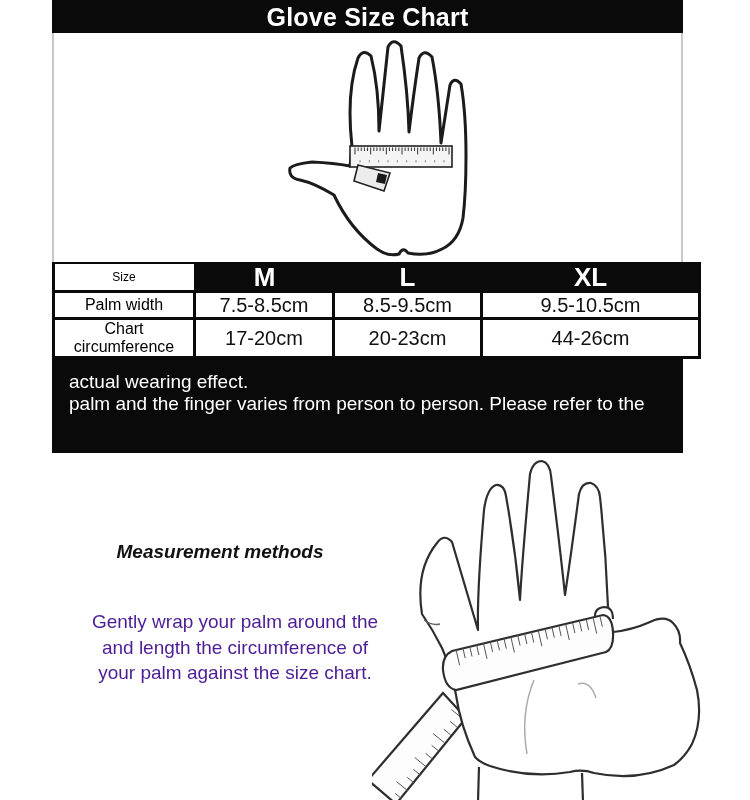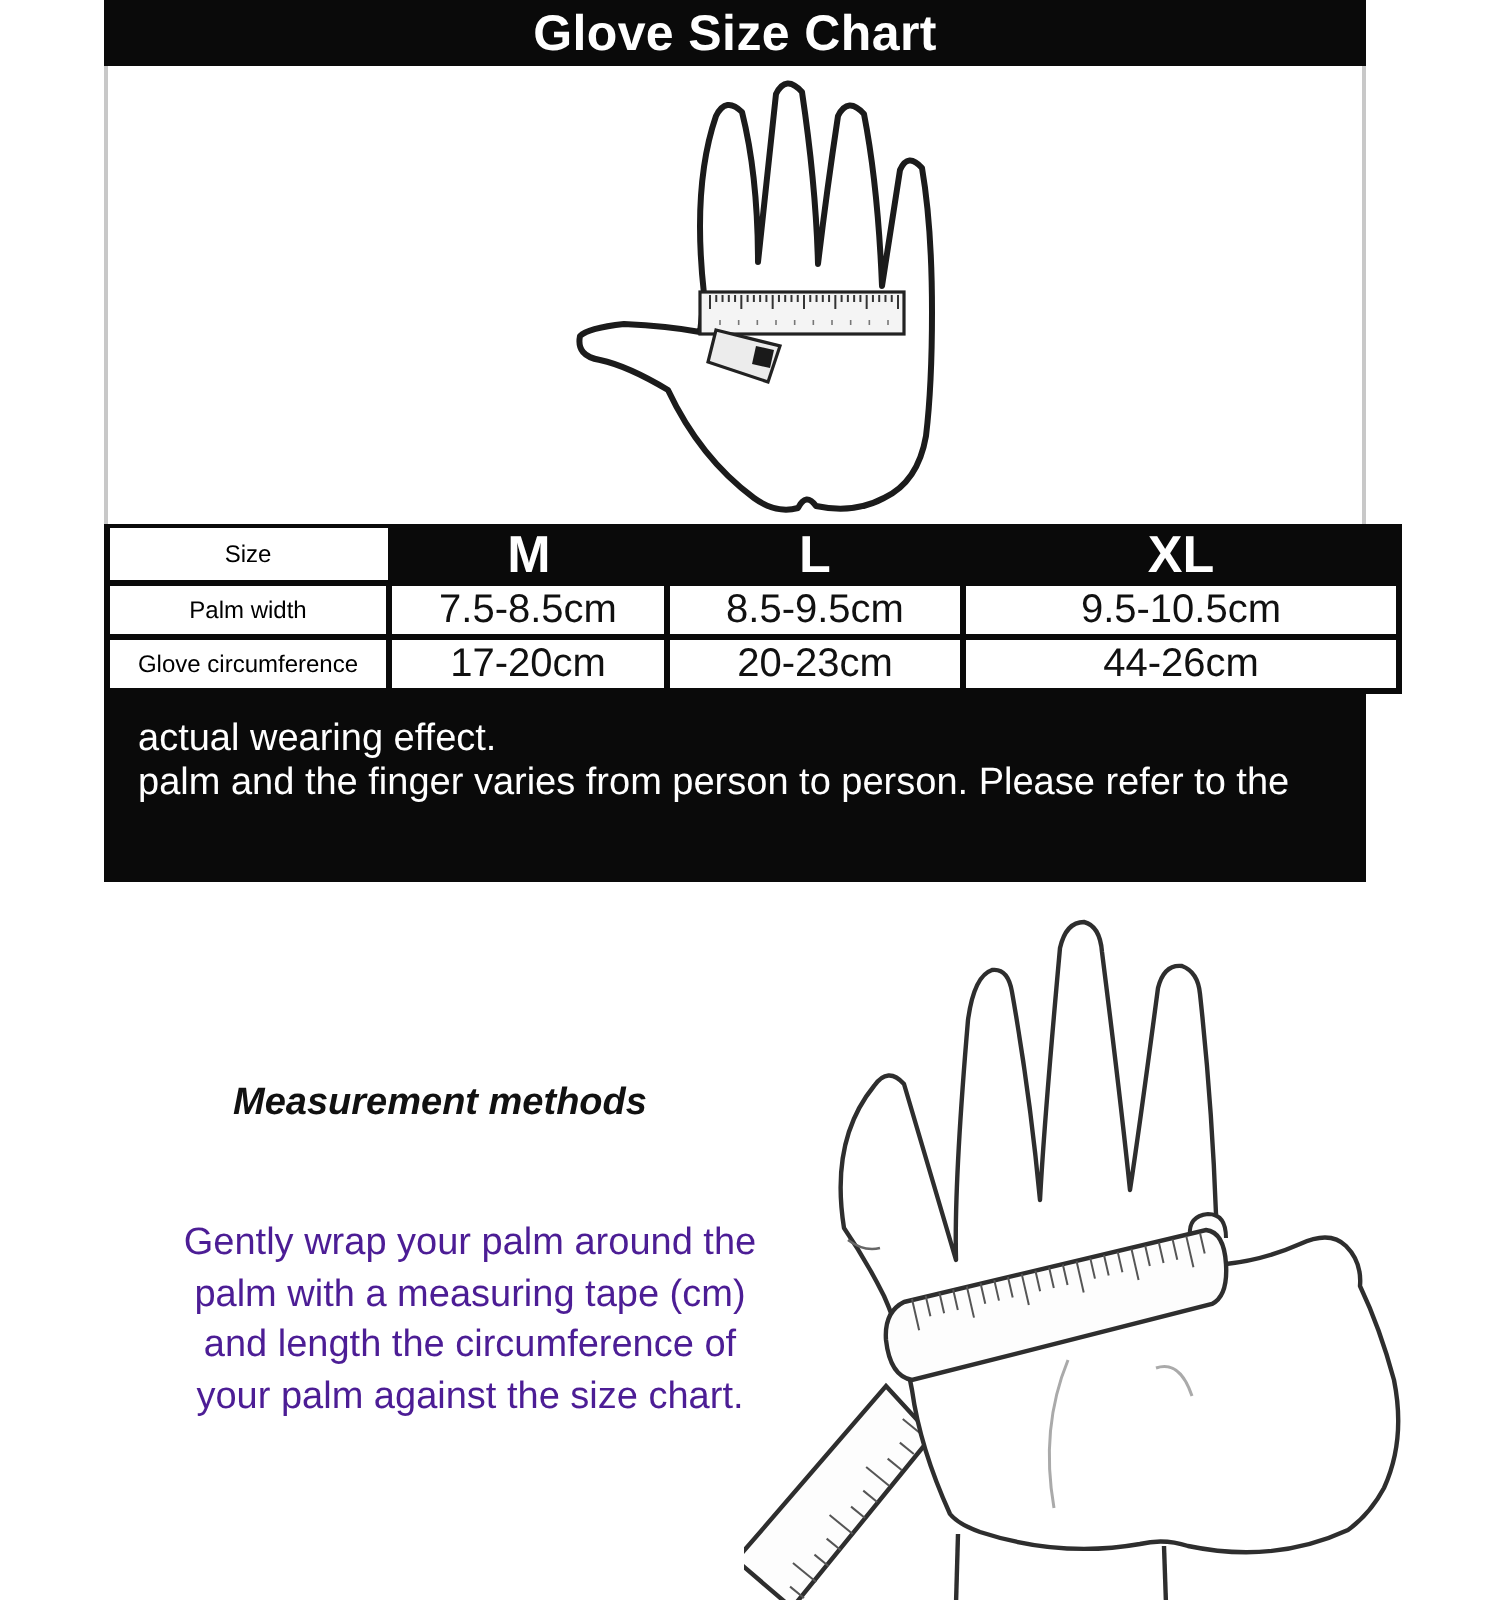--- a/index.html
+++ b/index.html
@@ -23,21 +23,21 @@
 
   
   table.size{border-collapse:collapse;width:646px;background:#0a0a0a;table-layout:fixed;}
   table.size tr{height:27px;}
   table.size td{padding:0;text-align:center;vertical-align:middle;}
   table.size tr.head td{background:#0a0a0a;color:#fff;font-size:26px;font-weight:700;border:0;line-height:26px;}
   table.size tr.head td.corner{
     background:#ffffff;color:#000;font-size:12px;font-weight:400;border:2.5px solid #0a0a0a;
   }
   table.size tr.data td{background:#ffffff;border:3px solid #0a0a0a;font-size:20px;color:#111;}
-  table.size tr.data td.rowlabel{font-size:12px;color:#000;}
+  table.size tr.data td.rowlabel{font-size:16px;color:#000;}
 
   
   .note{
     background:#0a0a0a;color:#fff;height:94px;box-sizing:border-box;
     padding:12px 6px 0 17px;font-size:19px;line-height:22px;
   }
   .note div{white-space:nowrap;}
 
   
   .m-head{
@@ -137,39 +137,38 @@
         <td>L</td>
         <td>XL</td>
       </tr>
       <tr class="data">
         <td class="rowlabel">Palm width</td>
         <td>7.5-8.5cm</td>
         <td>8.5-9.5cm</td>
         <td>9.5-10.5cm</td>
       </tr>
       <tr class="data">
-        <td class="rowlabel">Glove circumference</td>
+        <td class="rowlabel">Chart circumference</td>
         <td>17-20cm</td>
         <td>20-23cm</td>
         <td>44-26cm</td>
       </tr>
     </tbody>
       </table>
 
     <div class="note">
       <div>actual wearing effect.</div>
       <div>palm and the finger varies from person to person. Please refer to the</div>
     </div>
   </div>
 
   <div class="m-head">Measurement methods</div>
 
   <div class="m-body">
     <div>Gently wrap your palm around the</div>
-    <div>palm with a measuring tape (cm)</div>
     <div>and length the circumference of</div>
     <div>your palm against the size chart.</div>
   </div>
 
   <svg class="hand-bottom-svg" width="336" height="348" viewBox="-10 0 336 348">
 
     <polygon points="61,241 84,266 14,352 -14,328" fill="#fdfdfd" stroke="#2e2e2e" stroke-width="2.2"></polygon>
     <g id="tt-trail" stroke="#555" stroke-width="1">
         <line x1="81" y1="267" x2="69.375" y2="257.535"></line>
         <line x1="74.9" y1="275" x2="67.92500000000001" y2="269.321"></line>

